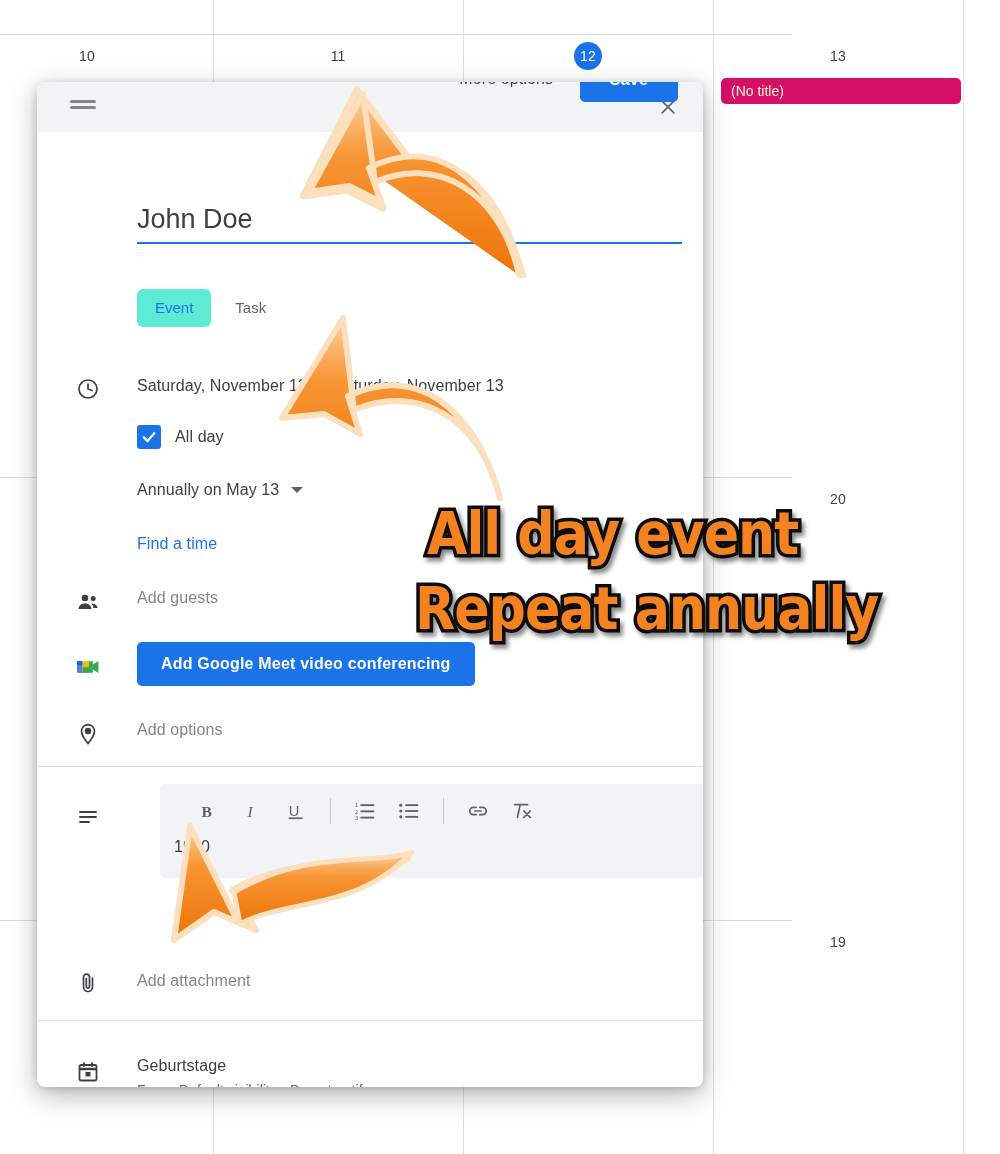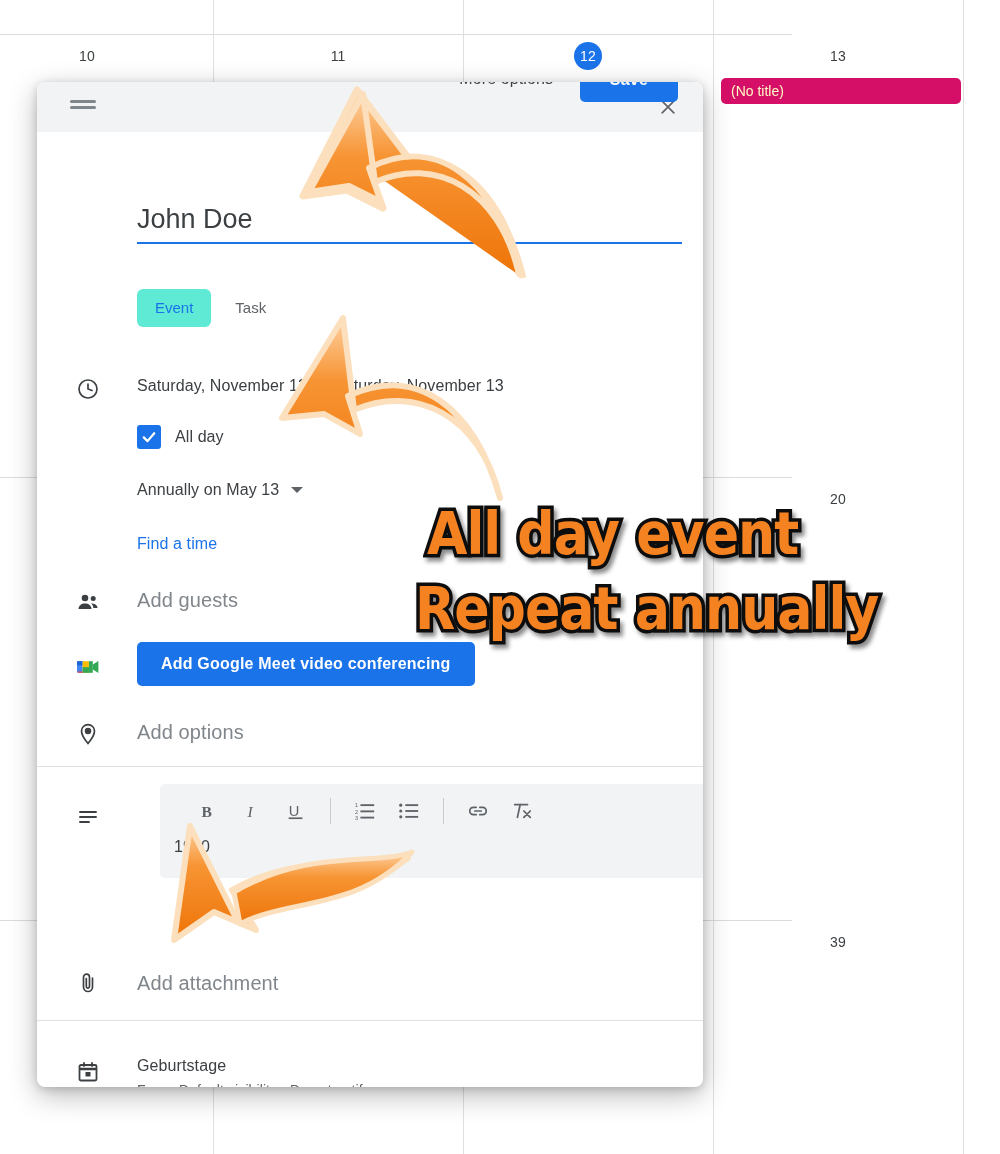--- a/index.html
+++ b/index.html
@@ -94,21 +94,21 @@
 
   .recur { display: flex; align-items: center; gap: 12px; cursor: pointer; }
   .recur-label { font-size: 16px; color: #3c4043; letter-spacing:.1px;}
   .caret {
     width: 0; height: 0; border-left: 6px solid transparent;
     border-right: 6px solid transparent; border-top: 6px solid #5f6368;
   }
 
   .link-blue { font-size: 16px; color: #1a73e8; cursor: pointer; letter-spacing:.1px;}
 
-  .placeholder { font-size: 20px; color: #80868b; letter-spacing:.1px; cursor:text;}
+  .placeholder { font-size: 16px; color: #80868b; letter-spacing:.1px; cursor:text;}
 
   .meet-btn {
     display: inline-block; background: #1a73e8; color: #fff;
     font-size: 16px; font-weight: bold; padding: 13px 24px;
     border-radius: 5px; cursor: pointer; white-space: nowrap;
     letter-spacing: .2px;
   }
 
   .divider { position: absolute; left: 0; width: 666px; height: 1px; background: #e0e0e0; }
 
@@ -184,21 +184,21 @@
     <div class="daycell" style="left:713px; top:36px">
       <div class="daynum">13</div>
       <div class="chip" style="left:8px; top:42px; width:240px">(No title)</div>
     </div>
 
     <div class="daycell" style="left:713px; top:479px">
       <div class="daynum">20</div>
     </div>
 
     <div class="daycell" style="left:713px; top:922px">
-      <div class="daynum">39</div>
+      <div class="daynum">19</div>
     </div>
   </div>
 
   <div class="dialog">
 
     <div class="dlg-header">
       <div class="drag-handle">
         <i></i>
           <i></i>
       </div>

